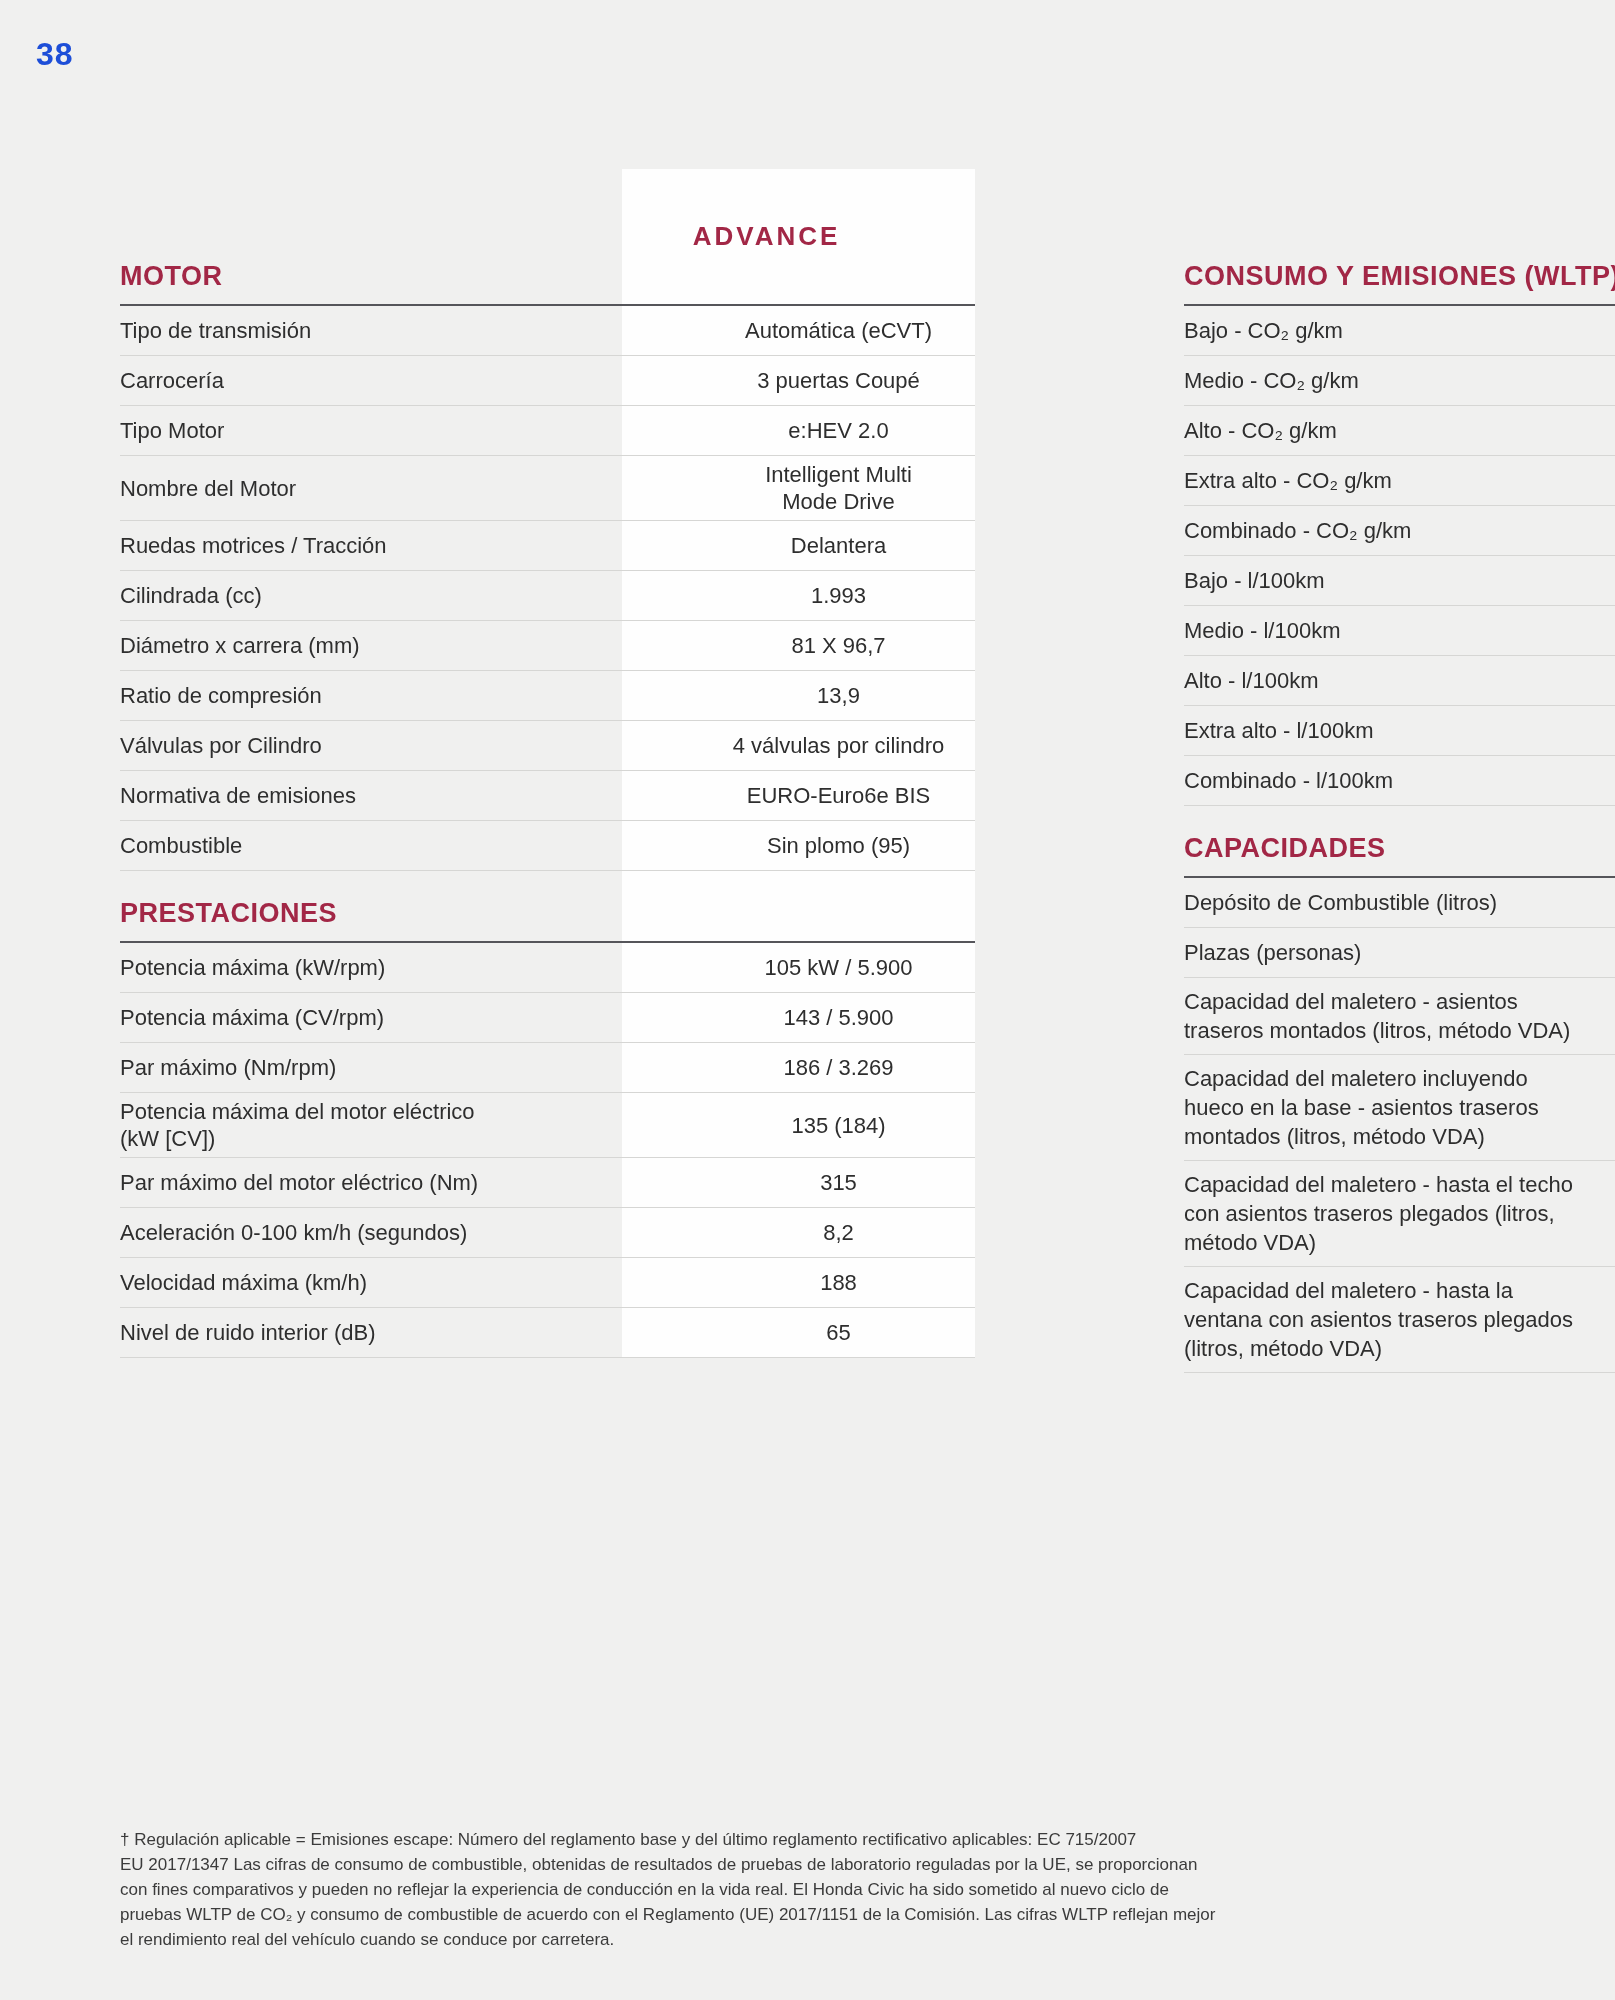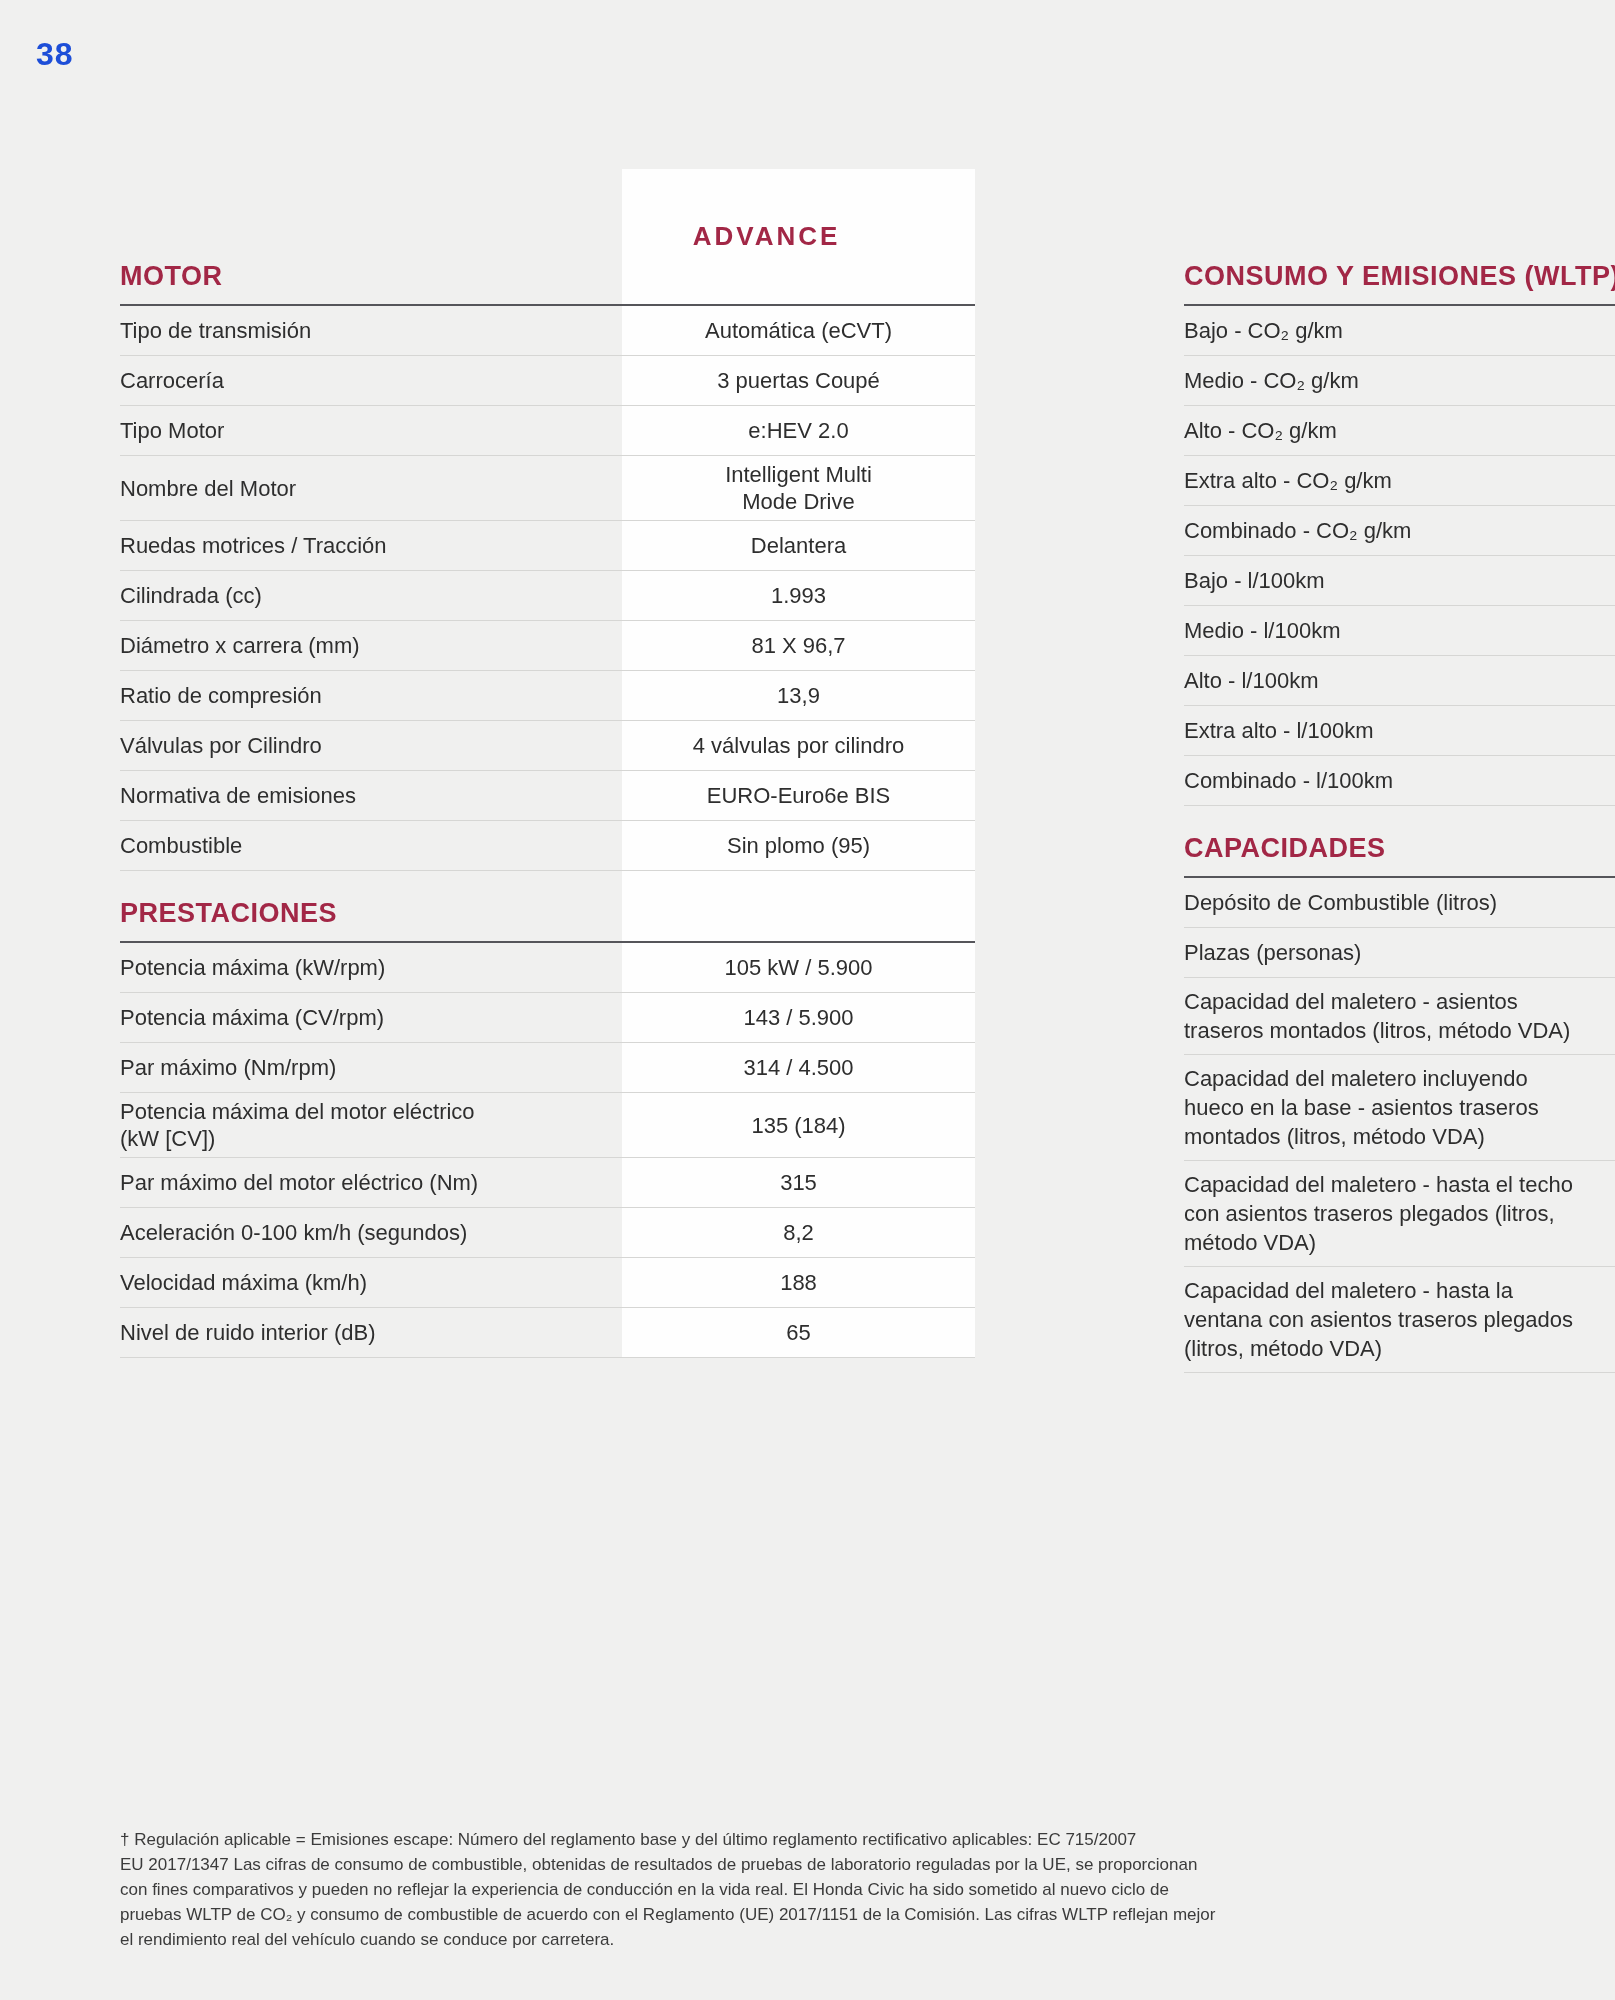--- a/index.html
+++ b/index.html
@@ -38,21 +38,21 @@
     position:absolute;left:502px;width:289px;top:52px;text-align:center;
     font-size:26px;font-weight:bold;letter-spacing:3px;color:var(--accent);
   }
   .rule{height:2px;background:var(--rule);}
   .lrow{
     display:flex;align-items:center;min-height:50px;box-sizing:border-box;
     border-bottom:1px solid var(--divider);padding:5px 0;
   }
   .lbl{flex:0 0 502px;box-sizing:border-box;padding-right:26px;}
   .lline{font-size:22px;line-height:27px;}
-  .val{flex:0 0 353px;text-align:center;}
+  .val{flex:0 0 353px;text-align:center;padding-left:40px;}
   .vline{font-size:22px;line-height:27px;}
   
   .spec-right{position:absolute;left:1184px;top:169px;width:560px;}
   .rrow{
     display:flex;flex-direction:column;justify-content:center;min-height:50px;
     box-sizing:border-box;border-bottom:1px solid var(--divider);padding:9px 0;
   }
   .rline{font-size:22px;line-height:29px;white-space:nowrap;}
   
   .footnote{position:absolute;left:120px;top:1827px;color:var(--foot);}
@@ -178,21 +178,21 @@
         </div>
         <div class="val">
           <div class="vline">143 / 5.900</div>
         </div>
       </div>
       <div class="lrow">
         <div class="lbl">
           <div class="lline">Par máximo (Nm/rpm)</div>
         </div>
         <div class="val">
-          <div class="vline">314 / 4.500</div>
+          <div class="vline">186 / 3.269</div>
         </div>
       </div>
       <div class="lrow">
         <div class="lbl">
           <div class="lline">Potencia máxima del motor eléctrico</div>
           <div class="lline">(kW [CV])</div>
         </div>
         <div class="val">
           <div class="vline">135 (184)</div>
         </div>

